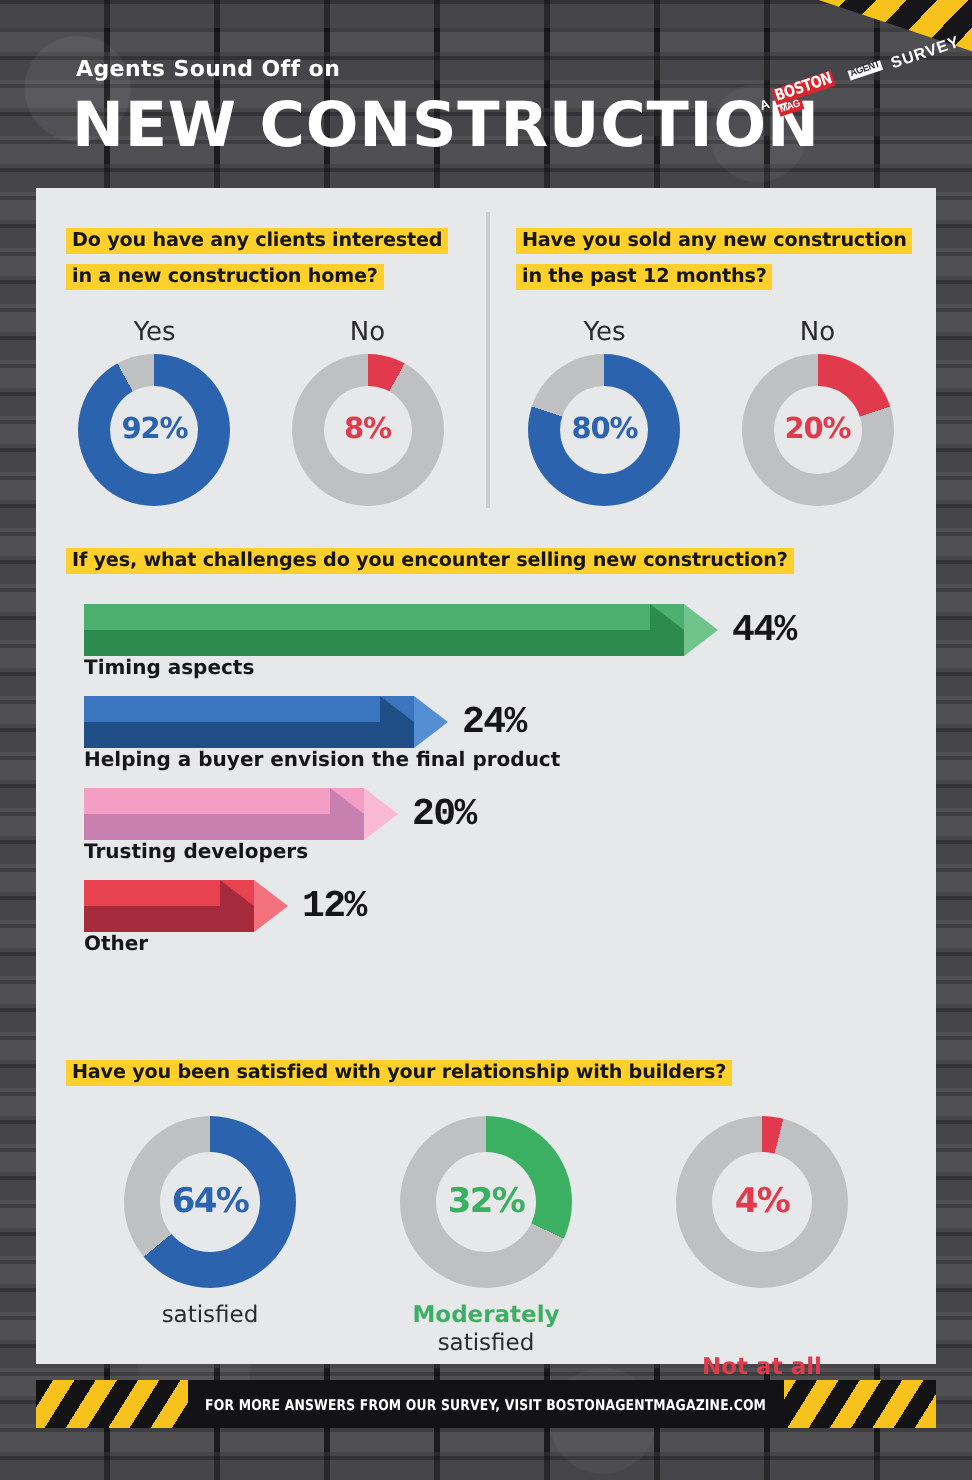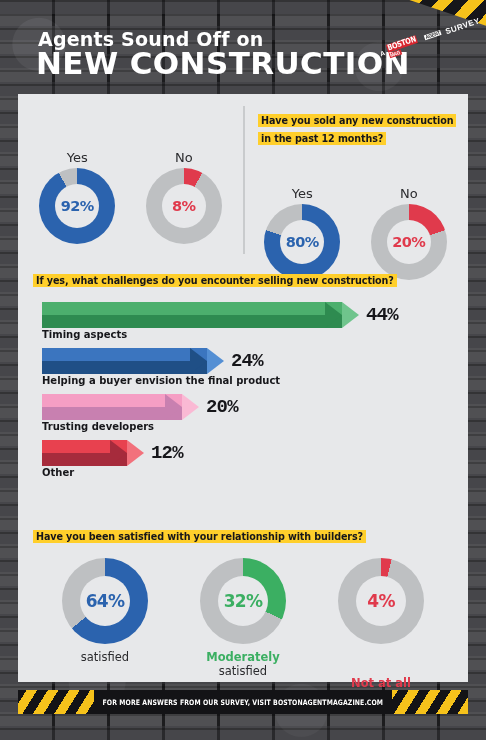--- a/index.html
+++ b/index.html
@@ -124,21 +124,21 @@
     font-size:5.2px; font-weight:900; letter-spacing:-.2px;
     padding:0 1px; margin-top:.5px;
     transform: scaleX(.9); transform-origin:left center;
   }
   .survey-word{
     color:#ffffff; font-size:8px; font-weight:700; letter-spacing:.5px;
   }
 
   .kicker{
     position:absolute; left:38px; top:28px;
-    color:#ffffff; font-size:19px; font-weight:600;
+    color:#ffffff; font-size:11px; font-weight:600;
     letter-spacing:.2px;
     font-family:"DejaVu Sans", sans-serif;
     z-index:5;
   }
   .headline{
     position:absolute; left:36px; top:45px;
     color:#ffffff;
     font-size:31px; font-weight:900;
     letter-spacing:0.4px;
     font-family:"DejaVu Sans", sans-serif;
@@ -175,21 +175,21 @@
   .qblock .qhead{ padding-left:15px; padding-right:12px; }
   .divider{
     position:absolute; left:225px; top:12px;
     width:1.5px; height:148px; background:#c9cbcd;
   }
   .donut-pair{
     display:flex; justify-content:space-around;
     margin-top:13px;
     padding:0 6px;
   }
-  .donut-cell{ text-align:center;margin-top:27px; }
+  .donut-cell{ text-align:center; }
   .donut-cap{
     font-size:13px; color:#2b2b2e; font-weight:400;
     margin-bottom:3px;
     font-family:"DejaVu Sans", sans-serif;
   }
   .donut{
     position:relative; width:76px; height:76px; margin:0 auto;
     border-radius:50%;
   }
   .donut .hole{
@@ -318,20 +318,23 @@
 
     <div class="kicker">Agents Sound Off on</div>
     <div class="headline">NEW CONSTRUCTION</div>
   </div>
 
   <div class="panel">
 
     <div class="row-top">
 
       <div class="qblock">
+        <div class="qhead">
+          <span class="qlabel">Do you have any clients interested in a new construction home?</span>
+        </div>
         <div class="donut-pair">
           <div class="donut-cell">
             <div class="donut-cap">Yes</div>
             <div class="donut" style="background: conic-gradient(rgb(43, 99, 174) 0deg, rgb(43, 99, 174) 331.2deg, rgb(190, 192, 194) 331.2deg, rgb(190, 192, 194) 360deg);">
               <div class="hole">
                 <span class="pct" style="color: rgb(43, 99, 174);">92%</span>
               </div>
             </div>
           </div>
           <div class="donut-cell">

